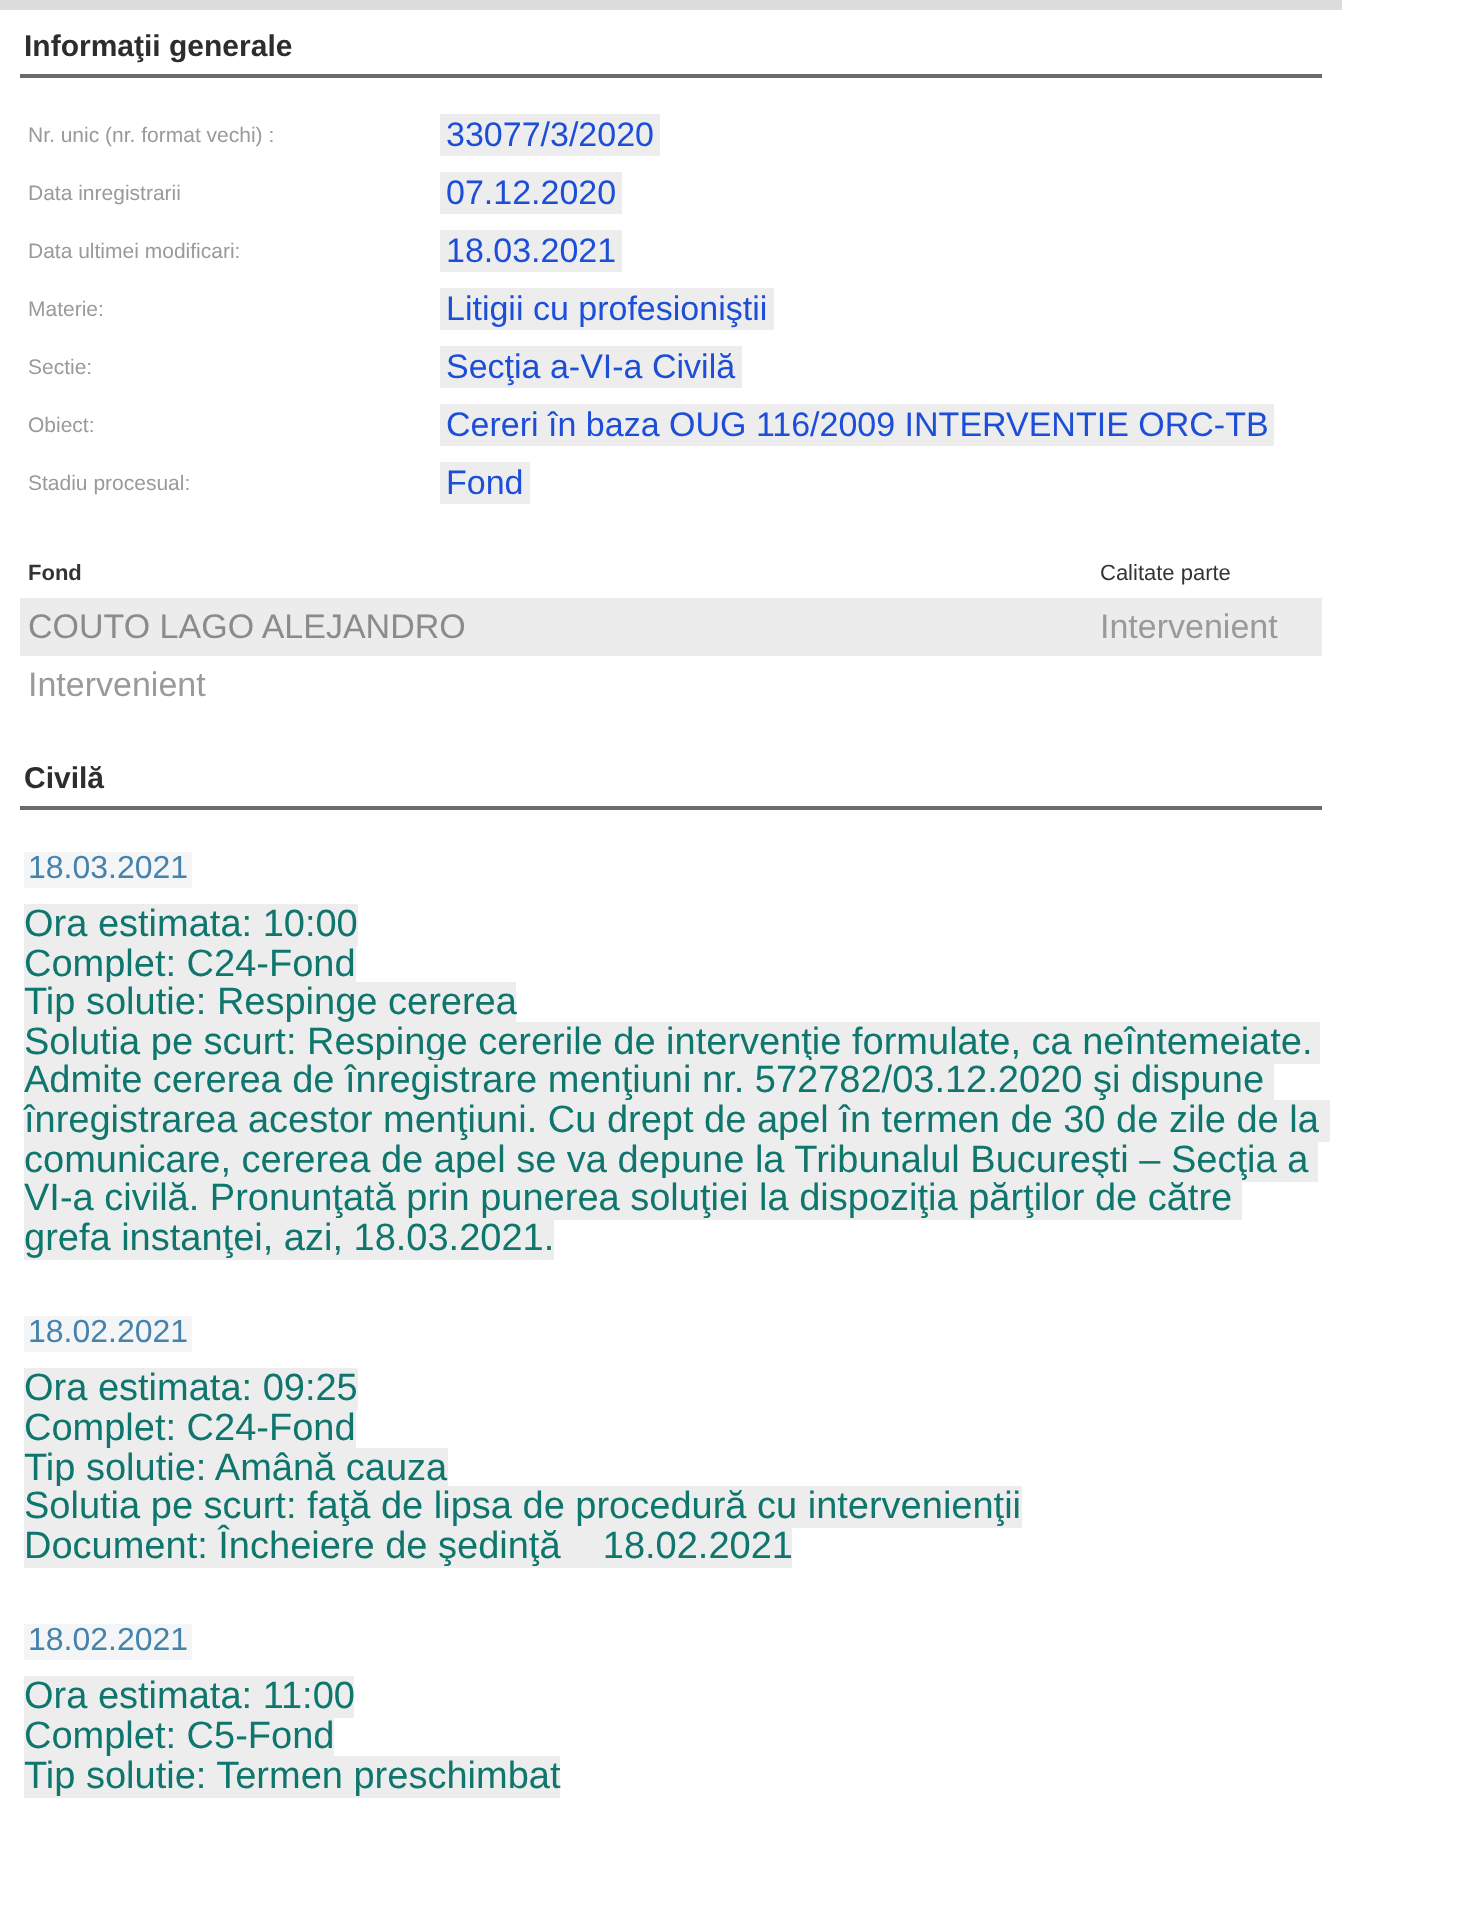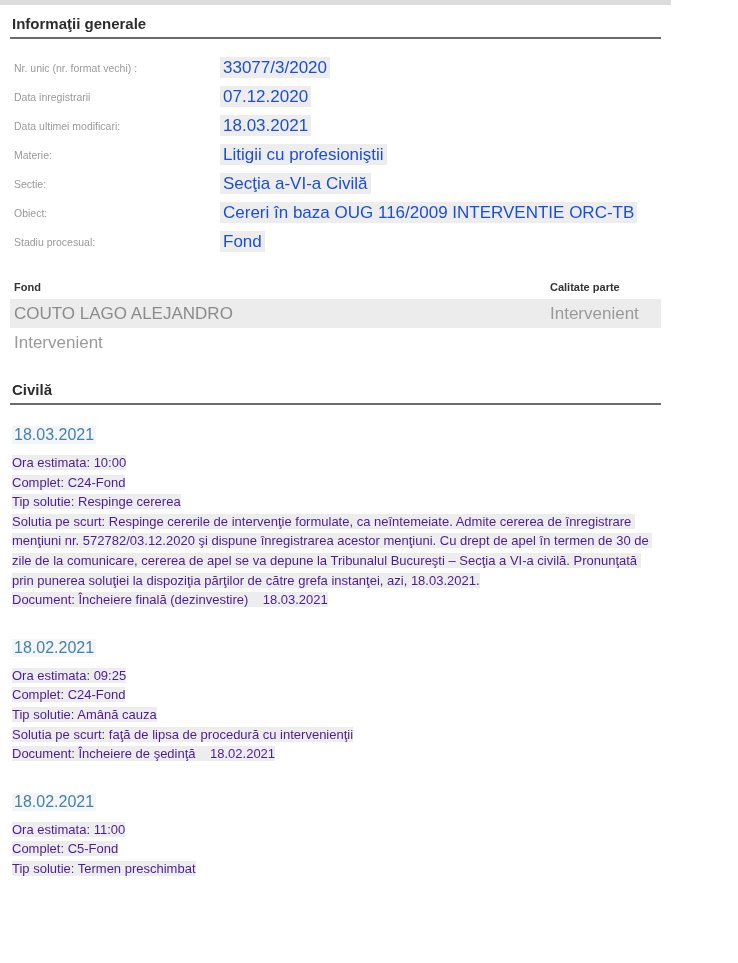--- a/index.html
+++ b/index.html
@@ -40,43 +40,43 @@
     font-size: 17px; color: #1d4ed8;
     background: var(--hl, #ededed);
     padding: 0 3px; line-height: 21px;
     white-space: nowrap;
   }
   
   .parties-section h2 { margin-top: 6px; }
   .parties-table { margin-top: 14px; }
   .pt-head { display: flex; align-items: center; height: 25px; padding-left: 4px; }
   .pt-head .col-name { flex: 1; font-size: 11px; font-weight: bold; color: #333; }
-  .pt-head .col-role { width: 111px; flex: none; font-size: 11px; font-weight: bold; color: #333; }
+  .pt-head .col-role { width: 111px; flex: none; font-size: 11px; font-weight: normal; color: #333; }
   .pt-rows .pt-row { display: flex; align-items: center; height: 29px; padding-left: 4px; }
   .pt-rows .pt-row:nth-child(odd) { background: var(--stripe, #ececec); }
   .pt-name { flex: 1; font-size: 17px; color: #8b8b8b; }
   .pt-role { width: 111px; flex: none; font-size: 17px; color: #9a9a9a; }
   
   .hearings-section h2 { margin-top: 14px; }
   .hearing { margin-top: 29px; }
   .hearing:first-child { margin-top: 21px; }
   .hearing-date {
     display: inline-block;
     font-size: 16px;
     color: var(--link, #4583ad);
     text-decoration: none;
     margin: 0 0 9px 2px;
     background: #f4f5f6;
     padding: 0 2px;
   }
   .hearing-lines { padding-left: 2px; }
   .hearing-line {
-    font-size: 13px;
+    font-size: 19px;
     line-height: 19.6px;
-    color: #4c1d95;
+    color: #0f766e;
     white-space: pre-wrap;
   }
   .hearing-line .hl { background: var(--hl, #ededed); }
 </style>
 </head>
 <body>
 
 <div class="page">
 
   <div class="top-strip"></div>
@@ -144,21 +144,20 @@
   <section class="hearings-section">
     <h2 class="section-title">Civilă</h2>
     <div class="hearings-list">
   <div class="hearing">
     <a class="hearing-date" href="#">18.03.2021</a>
     <div class="hearing-lines">
             <div class="hearing-line"><span class="hl">Ora estimata: 10:00</span></div>
             <div class="hearing-line"><span class="hl">Complet: C24-Fond</span></div>
             <div class="hearing-line"><span class="hl">Tip solutie: Respinge cererea</span></div>
             <div class="hearing-line"><span class="hl">Solutia pe scurt: Respinge cererile de intervenţie formulate, ca neîntemeiate. Admite cererea de înregistrare menţiuni nr. 572782/03.12.2020 şi dispune înregistrarea acestor menţiuni. Cu drept de apel în termen de 30 de zile de la comunicare, cererea de apel se va depune la Tribunalul Bucureşti – Secţia a VI-a civilă. Pronunţată prin punerea soluţiei la dispoziţia părţilor de către grefa instanţei, azi, 18.03.2021.</span></div>
-            <div class="hearing-line"><span class="hl">Document: Încheiere finală (dezinvestire)    18.03.2021</span></div>
           </div>
   </div>
 
   <div class="hearing">
     <a class="hearing-date" href="#">18.02.2021</a>
     <div class="hearing-lines">
             <div class="hearing-line"><span class="hl">Ora estimata: 09:25</span></div>
             <div class="hearing-line"><span class="hl">Complet: C24-Fond</span></div>
             <div class="hearing-line"><span class="hl">Tip solutie: Amână cauza</span></div>
             <div class="hearing-line"><span class="hl">Solutia pe scurt: faţă de lipsa de procedură cu intervenienţii</span></div>

